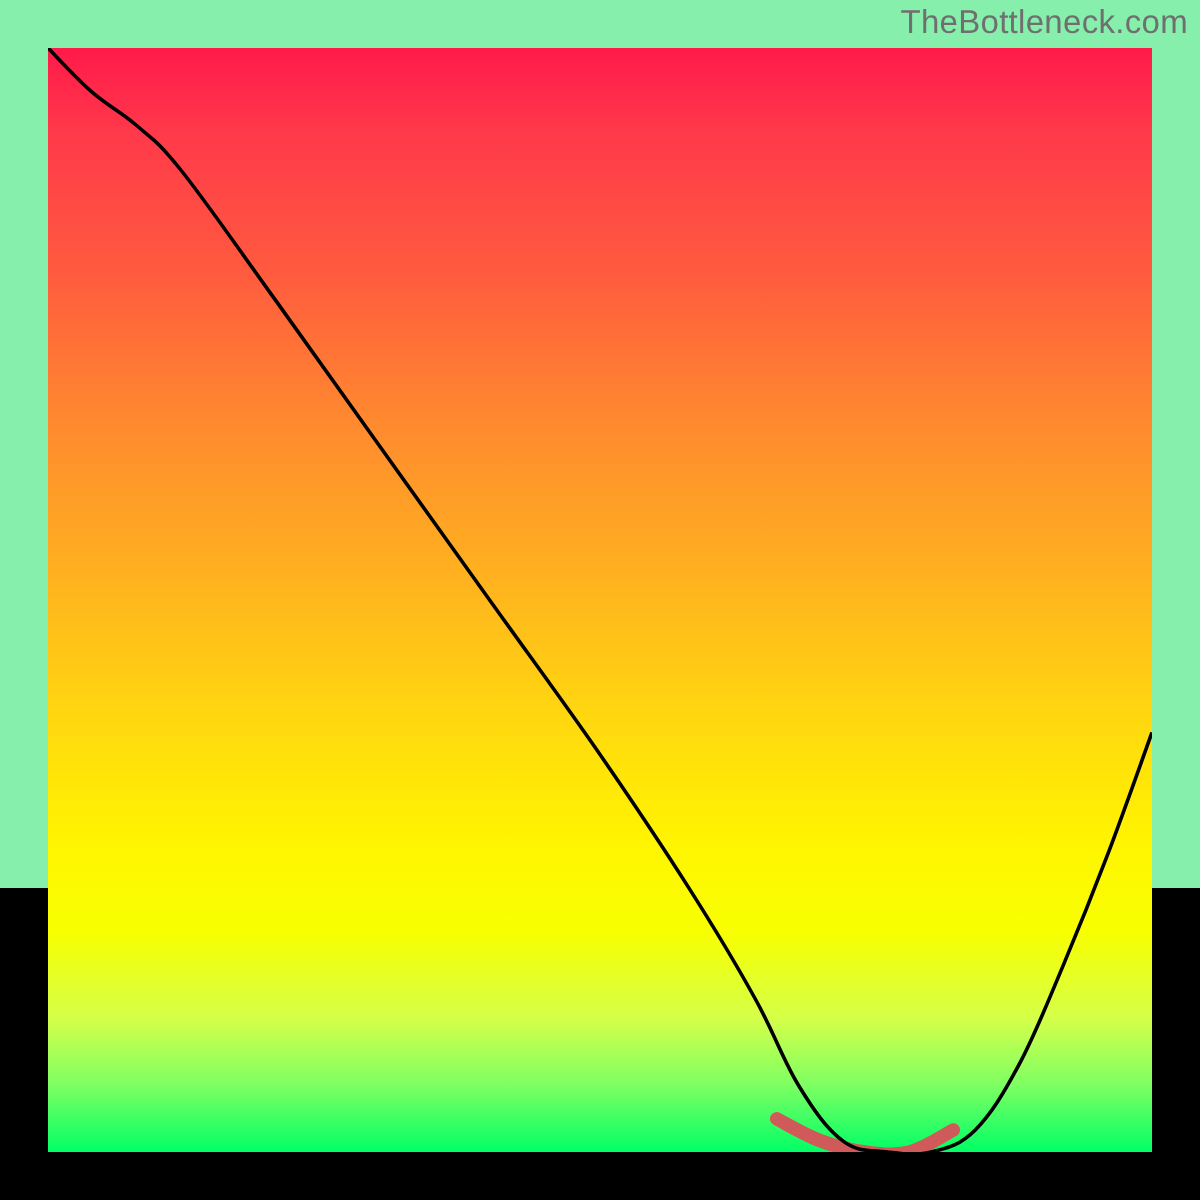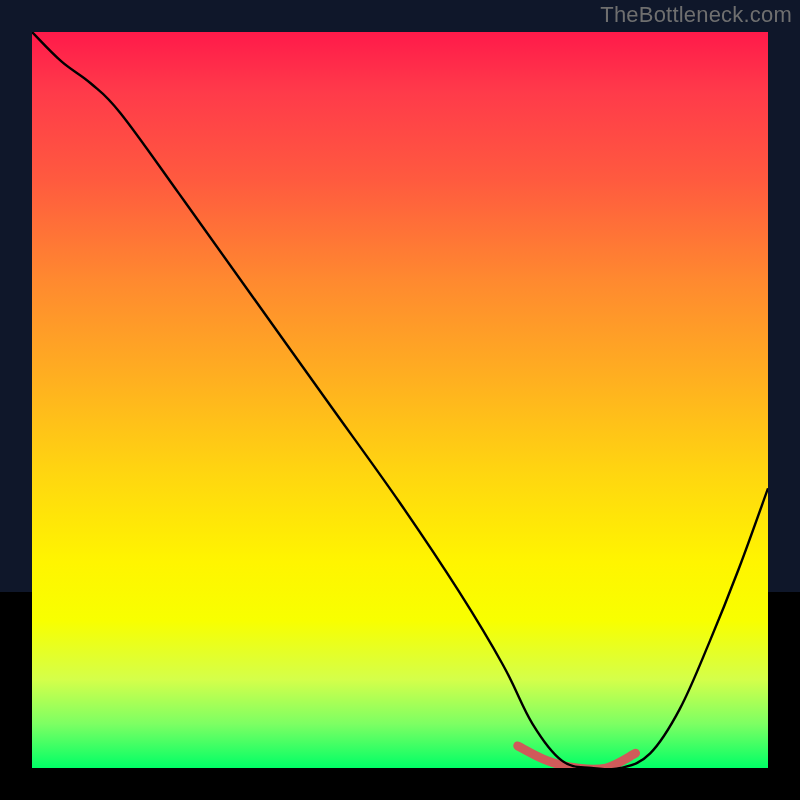--- a/index.html
+++ b/index.html
@@ -8,21 +8,21 @@
     width: 800px;
     height: 800px;
     background: #000;
     font-family: Arial, Helvetica, sans-serif;
     overflow: hidden;
   }
   .frame {
     position: relative;
     width: 800px;
     height: 592px;
-    background: #0f172a;
+    background: #86efac;
   }
   .watermark {
     position: absolute;
     top: 2px;
     right: 8px;
     color: #6f6f6f;
     font-size: 22px;
     font-weight: 500;
     letter-spacing: 0.2px;
     z-index: 10;

